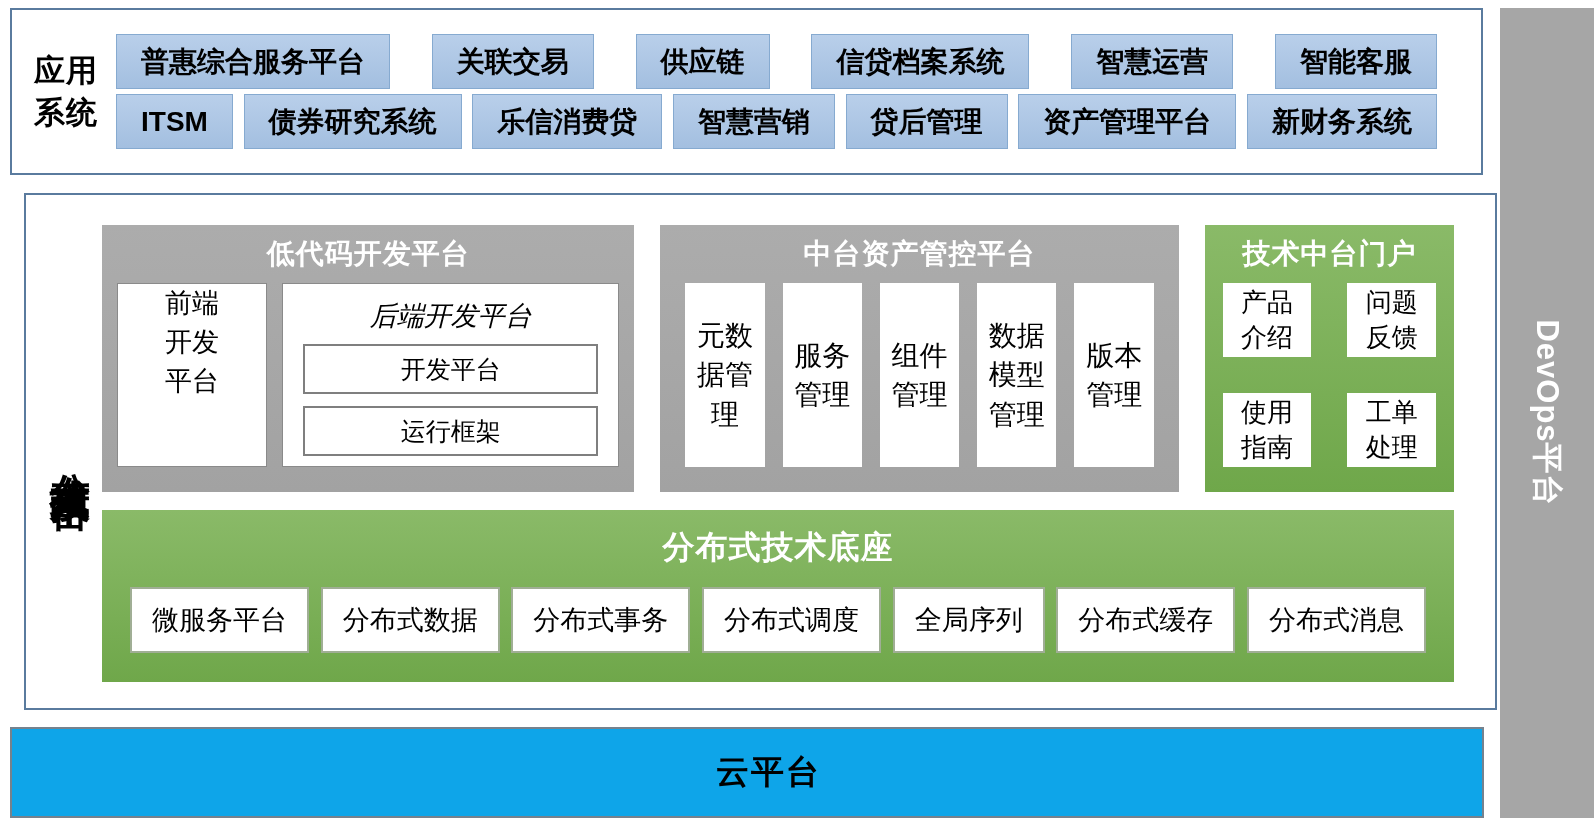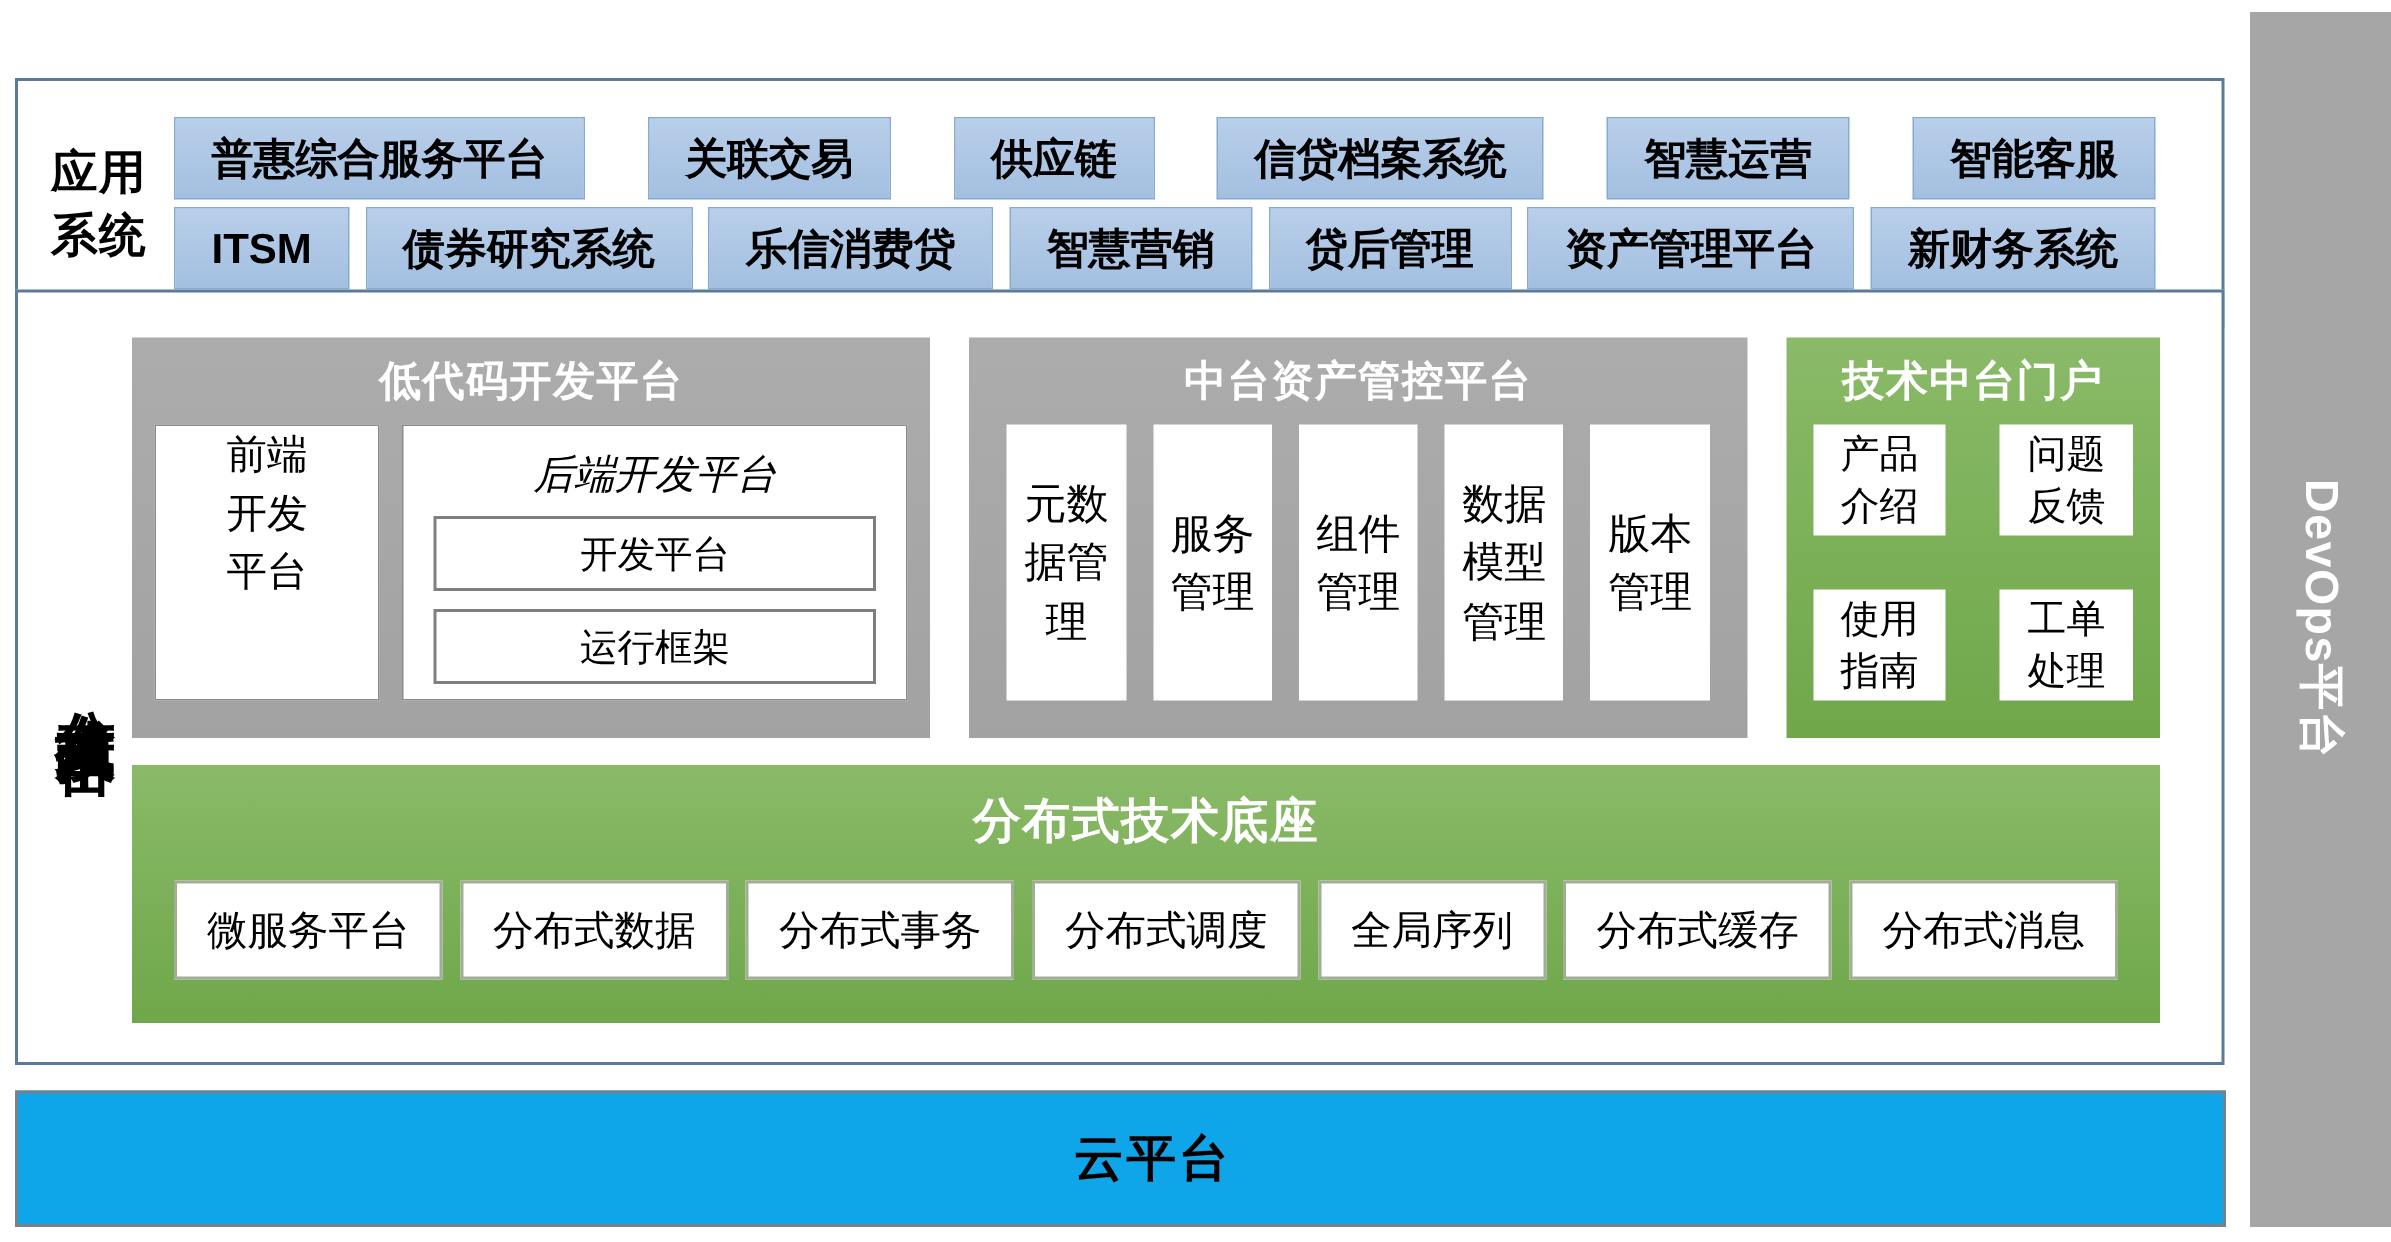--- a/index.html
+++ b/index.html
@@ -18,21 +18,20 @@
 
   
   .app-section {
     position: absolute;
     left: 10px; top: 8px;
     width: 1473px; height: 167px;
     border: 2px solid #5a7b9e;
     background: #ffffff;
     display: flex;
     align-items: stretch;
-    margin-top: 44px;
   }
   .app-label {
     width: 100px;
     display: flex;
     align-items: center;
     padding-left: 22px;
     font-size: 31px;
     font-weight: bold;
     line-height: 1.35;
     letter-spacing: 1px;
@@ -59,21 +58,21 @@
     border: 1px solid #86aad0;
     font-size: 28px;
     font-weight: bold;
     text-align: center;
     white-space: nowrap;
   }
 
   
   .mid-section {
     position: absolute;
-    left: 10px; top: 193px;
+    left: 24px; top: 193px;
     width: 1473px; height: 517px;
     border: 2px solid #5a7b9e;
     background: #ffffff;
   }
   .mid-label {
     position: absolute;
     left: 14px; top: 0;
     height: 100%;
     width: 62px;
     display: flex;

